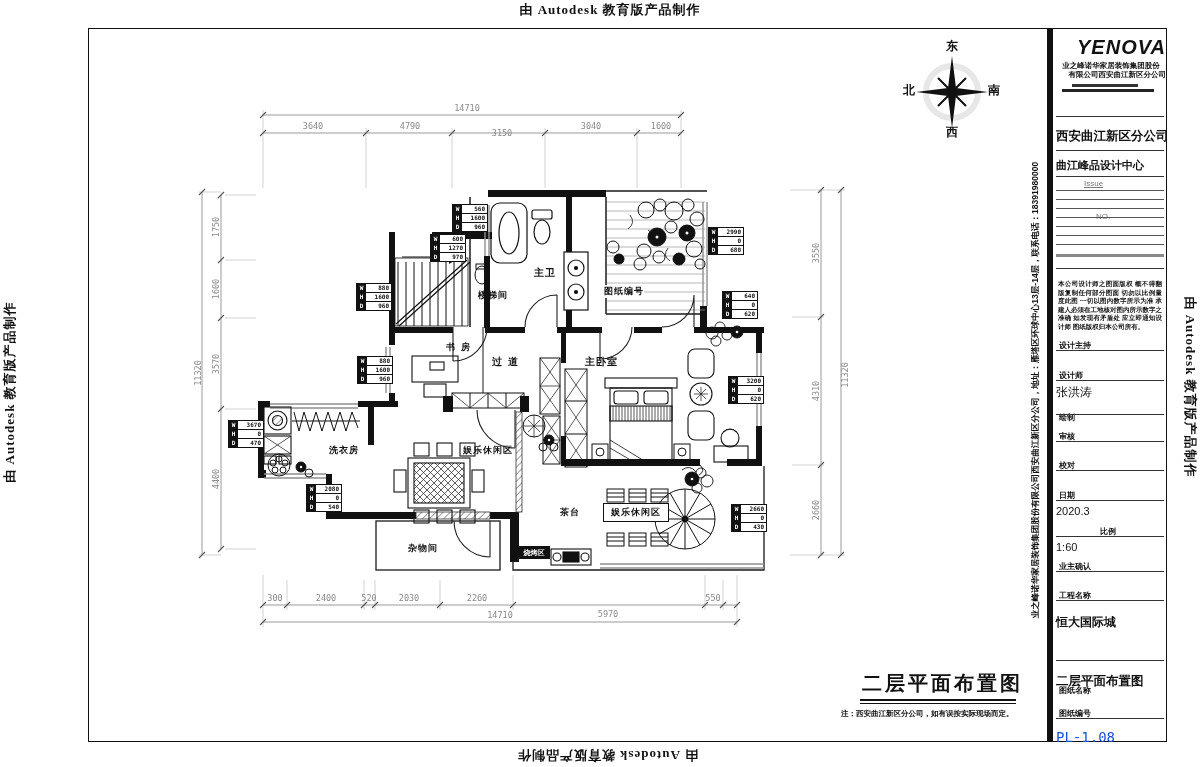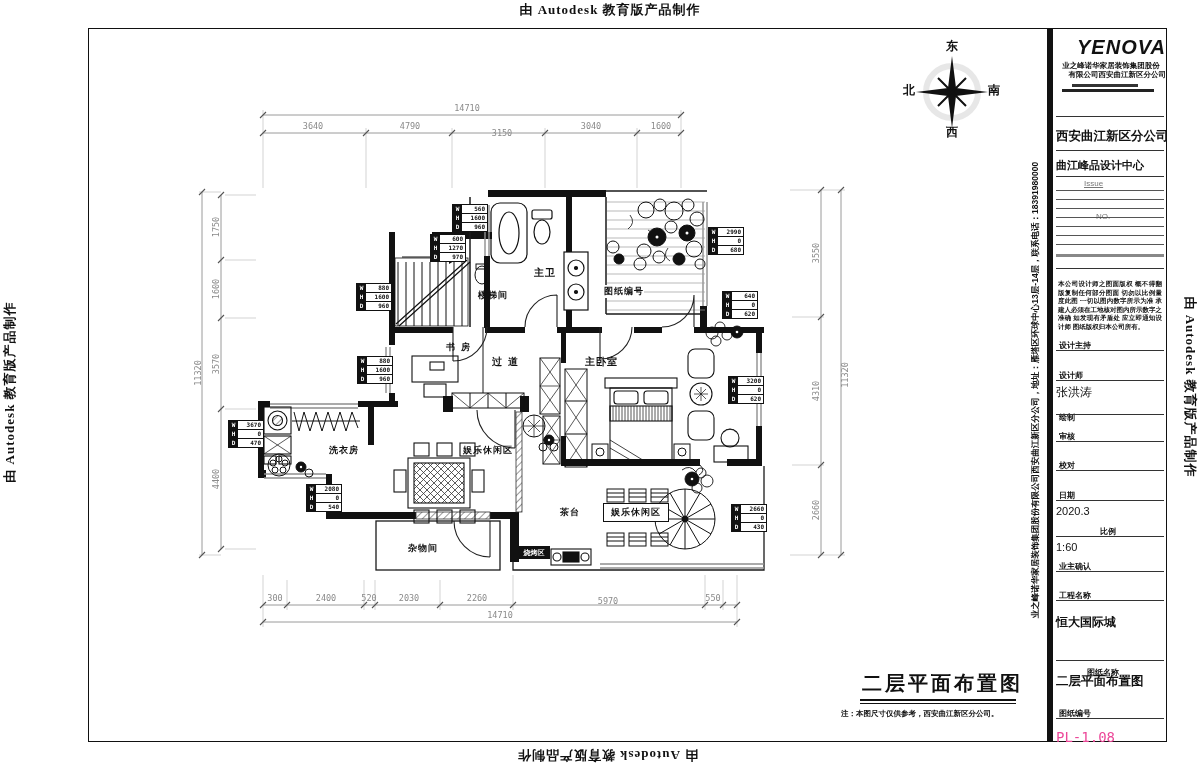--- a/index.html
+++ b/index.html
@@ -351,21 +351,21 @@
   <span class="dim" style="left:502px;top:126px;margin-top:7px;">3150</span>
   <span class="dim" style="left:591px;top:126px;">3040</span>
   <span class="dim" style="left:661px;top:126px;">1600</span>
 
   <span class="dim" style="left:500px;top:615px;">14710</span>
   <span class="dim" style="left:275px;top:598px;">300</span>
   <span class="dim" style="left:326px;top:598px;">2400</span>
   <span class="dim" style="left:369px;top:598px;">520</span>
   <span class="dim" style="left:409px;top:598px;">2030</span>
   <span class="dim" style="left:477px;top:598px;">2260</span>
-  <span class="dim" style="left:608px;top:601px;">5970</span>
+  <span class="dim" style="left:608px;top:614px;">5970</span>
   <span class="dim" style="left:713px;top:598px;">550</span>
 
   <span class="dimv" style="left:198px;top:373px;">11320</span>
   <span class="dimv" style="left:216px;top:227px;">1750</span>
   <span class="dimv" style="left:216px;top:289px;">1600</span>
   <span class="dimv" style="left:216px;top:364px;">3570</span>
   <span class="dimv" style="left:216px;top:479px;">4400</span>
 
   <span class="dimv" style="left:845px;top:375px;">11320</span>
   <span class="dimv" style="left:816px;top:253px;">3550</span>
@@ -522,21 +522,21 @@
       </div>
       <div class="wtag-row">
         <span class="wtag-key">D</span>
         <span class="wtag-val">430</span>
       </div>
     </div>
 
   <div class="abs" style="left:862px;top:670px;font:bold 20px 'Liberation Sans',sans-serif;letter-spacing:3px;">二层平面布置图</div>
   <div class="abs" style="left:860px;top:699px;width:156px;height:2px;background:#111;"></div>
   <div class="abs" style="left:860px;top:703px;width:156px;height:1px;background:#111;"></div>
-  <div class="abs" style="left:841px;top:709px;font:bold 7.5px 'Liberation Sans',sans-serif;">注：本图尺寸仅供参考，西安曲江新区分公司。</div>
+  <div class="abs" style="left:841px;top:709px;font:bold 7.5px 'Liberation Sans',sans-serif;">注：西安曲江新区分公司，如有误按实际现场而定。</div>
 
   <div class="abs" style="left:1056px;top:36px;width:110px;text-align:right;font:900 20px 'Liberation Sans',sans-serif;letter-spacing:1px;font-style:italic;">YENOVA</div>
   <div class="abs" style="left:1056px;top:61px;width:110px;text-align:center;font:bold 7.5px 'Liberation Sans',sans-serif;white-space:nowrap;">业之峰诺华家居装饰集团股份</div>
   <div class="abs" style="left:1056px;top:70px;width:110px;text-align:right;font:bold 7.5px 'Liberation Sans',sans-serif;white-space:nowrap;">有限公司西安曲江新区分公司</div>
   <div class="abs" style="left:1072px;top:84px;width:66px;height:2.5px;background:#333;"></div>
   <div class="abs" style="left:1062px;top:89px;width:92px;height:3px;background:#222;"></div>
 
   <div class="tb-line" style="top:116px;"></div>
   <div class="tb-value" style="top:128px;font:bold 12.5px 'Liberation Sans',sans-serif;">西安曲江新区分公司</div>
   <div class="tb-line" style="top:150px;"></div>
@@ -575,21 +575,21 @@
   <div class="tb-line" style="top:536px;"></div>
   <div class="tb-value" style="top:541px;font:11px 'Liberation Sans',sans-serif;">1:60</div>
 
   <span class="tb-label" style="top:561px;">业主确认</span>
   <div class="tb-line" style="top:571px;"></div>
 
   <span class="tb-label" style="top:590px;">工程名称</span>
   <div class="tb-line" style="top:600px;"></div>
   <div class="tb-value" style="top:614px;font:bold 12px 'Liberation Sans',sans-serif;">恒大国际城</div>
 
-  <span class="tb-label" style="top:667px;margin-left:28px;">图纸名称</span>
+  <span class="tb-label" style="top:685px;">图纸名称</span>
   <div class="tb-line" style="top:660px;"></div>
   <div class="tb-value" style="top:673px;font:bold 12.5px 'Liberation Sans',sans-serif;">二层平面布置图</div>
 
   <span class="tb-label" style="top:708px;">图纸编号</span>
   <div class="tb-line" style="top:718px;"></div>
-  <div class="tb-value" style="top:729px;font:14px 'DejaVu Sans Mono',monospace;color:#ec4899;">PL-1.08</div>
+  <div class="tb-value" style="top:729px;font:14px 'DejaVu Sans Mono',monospace;color:#1d4ed8;">PL-1.08</div>
 
 </div>
 
 </body></html>

